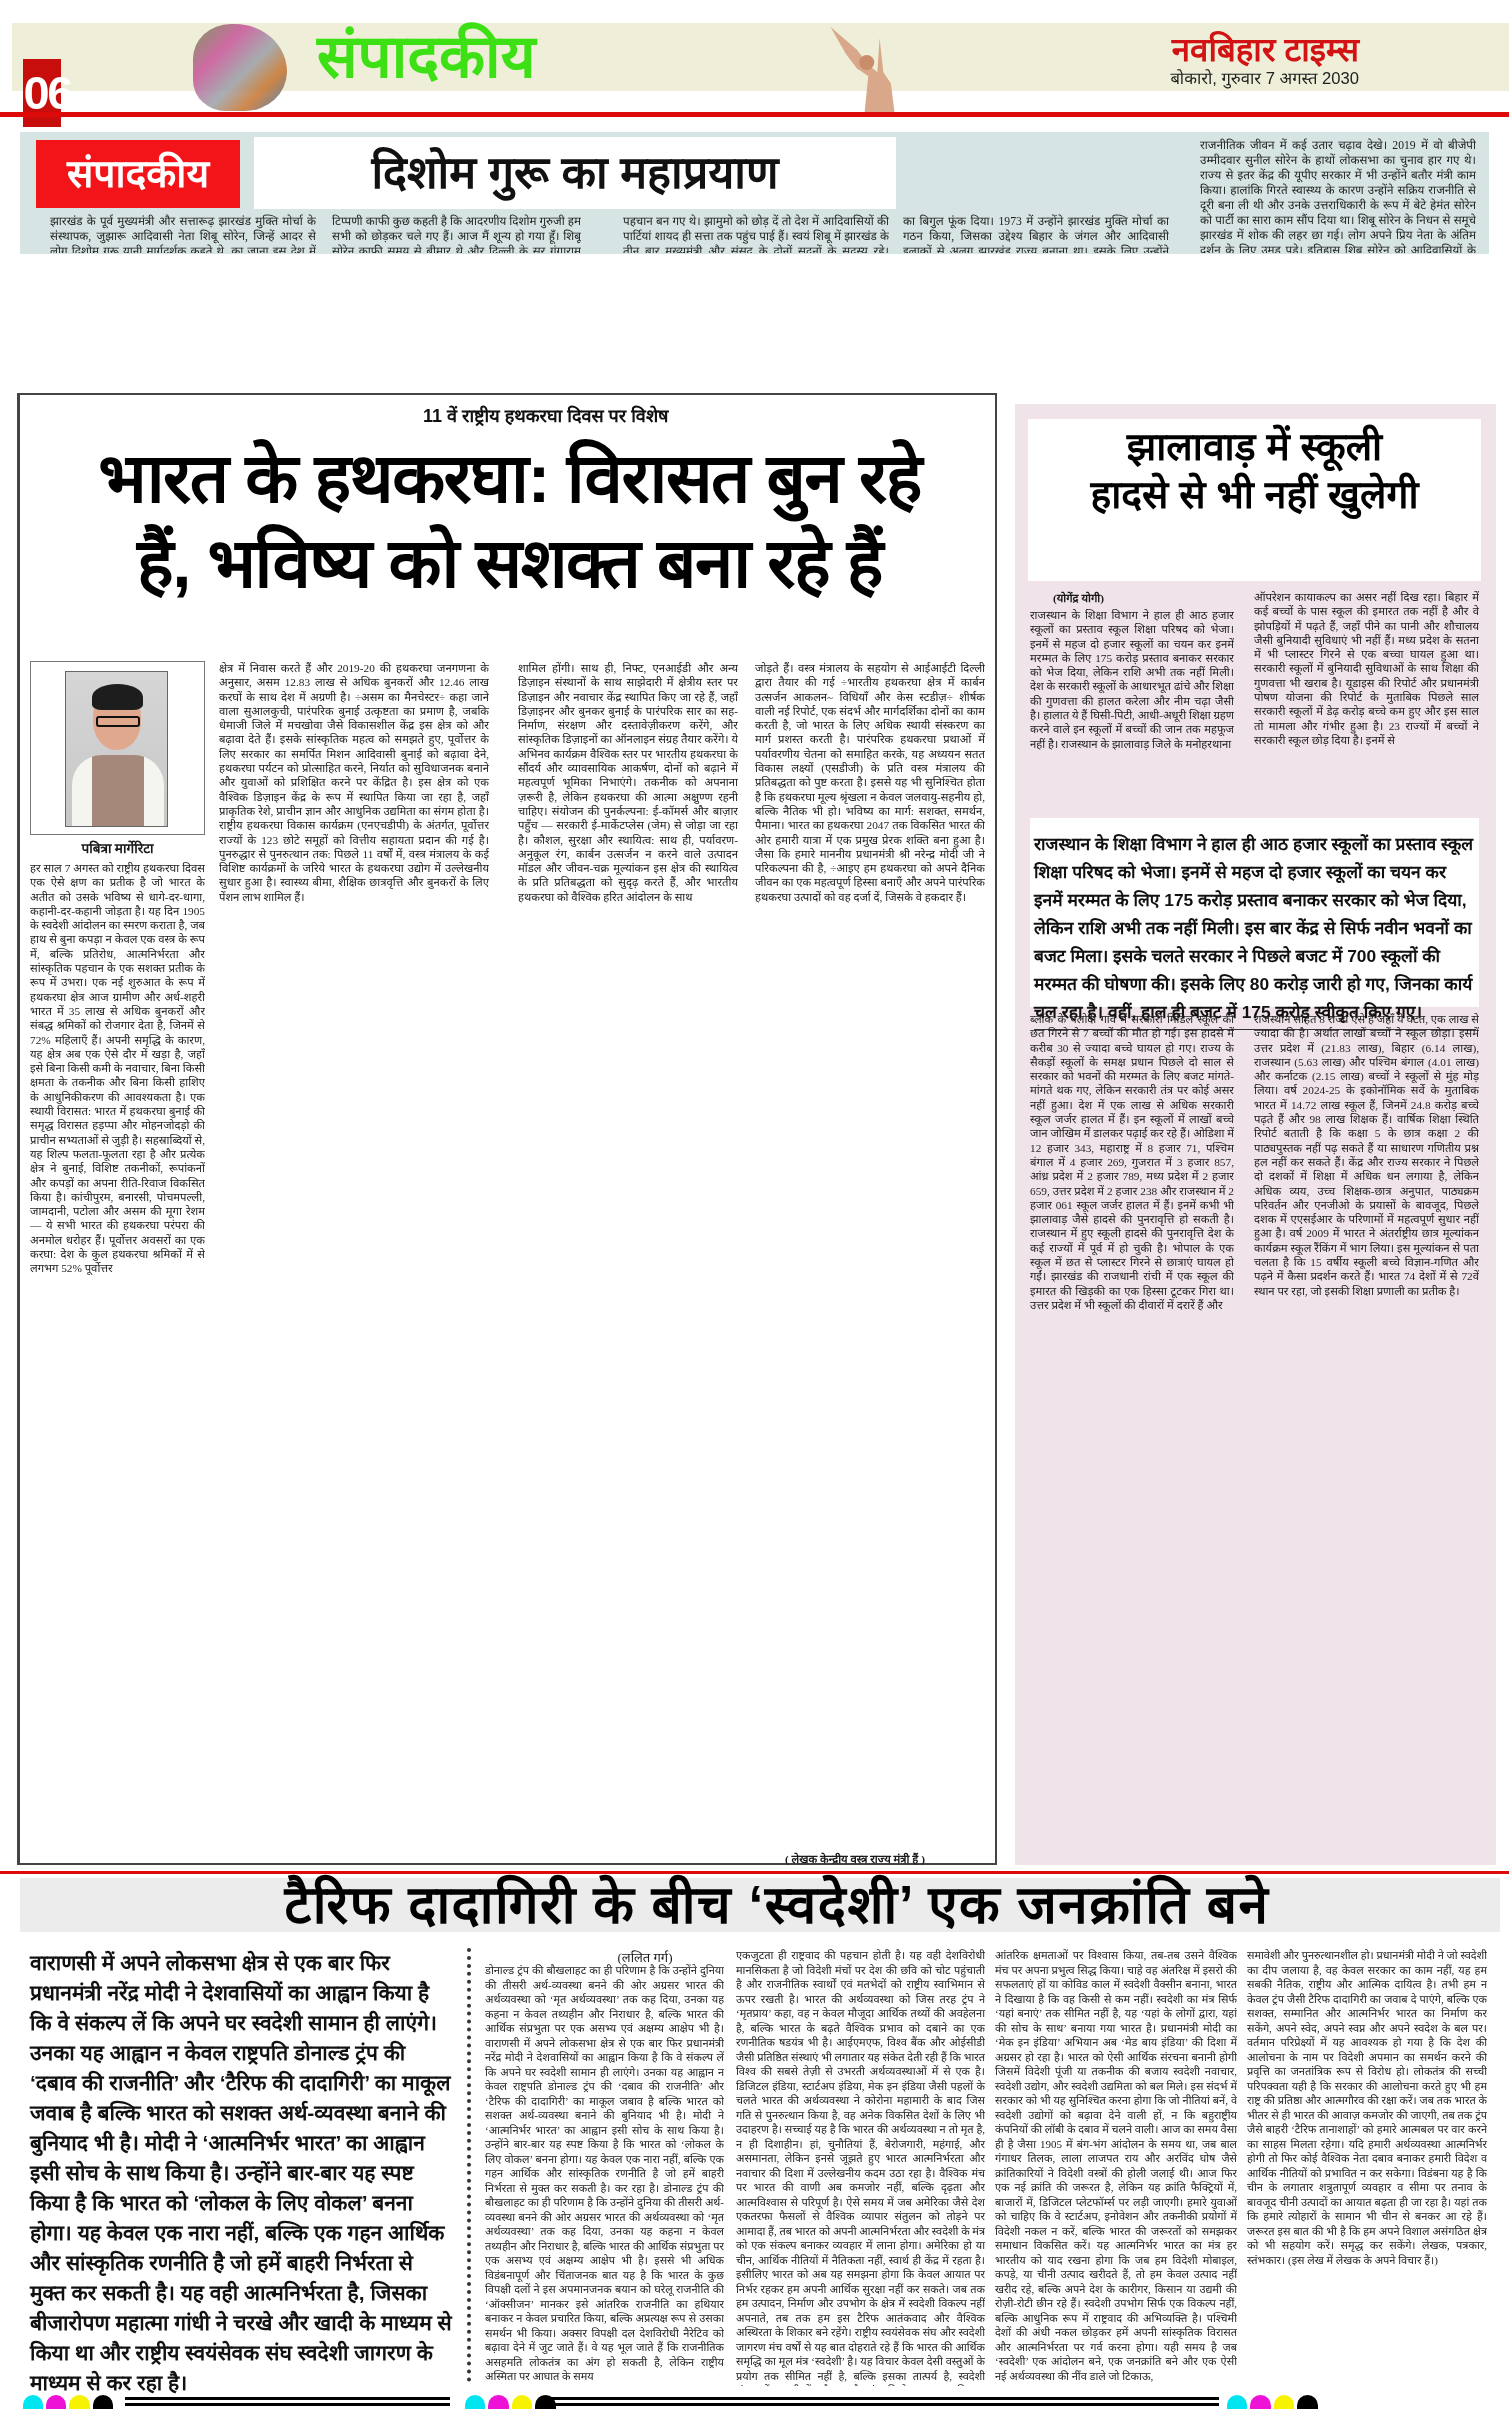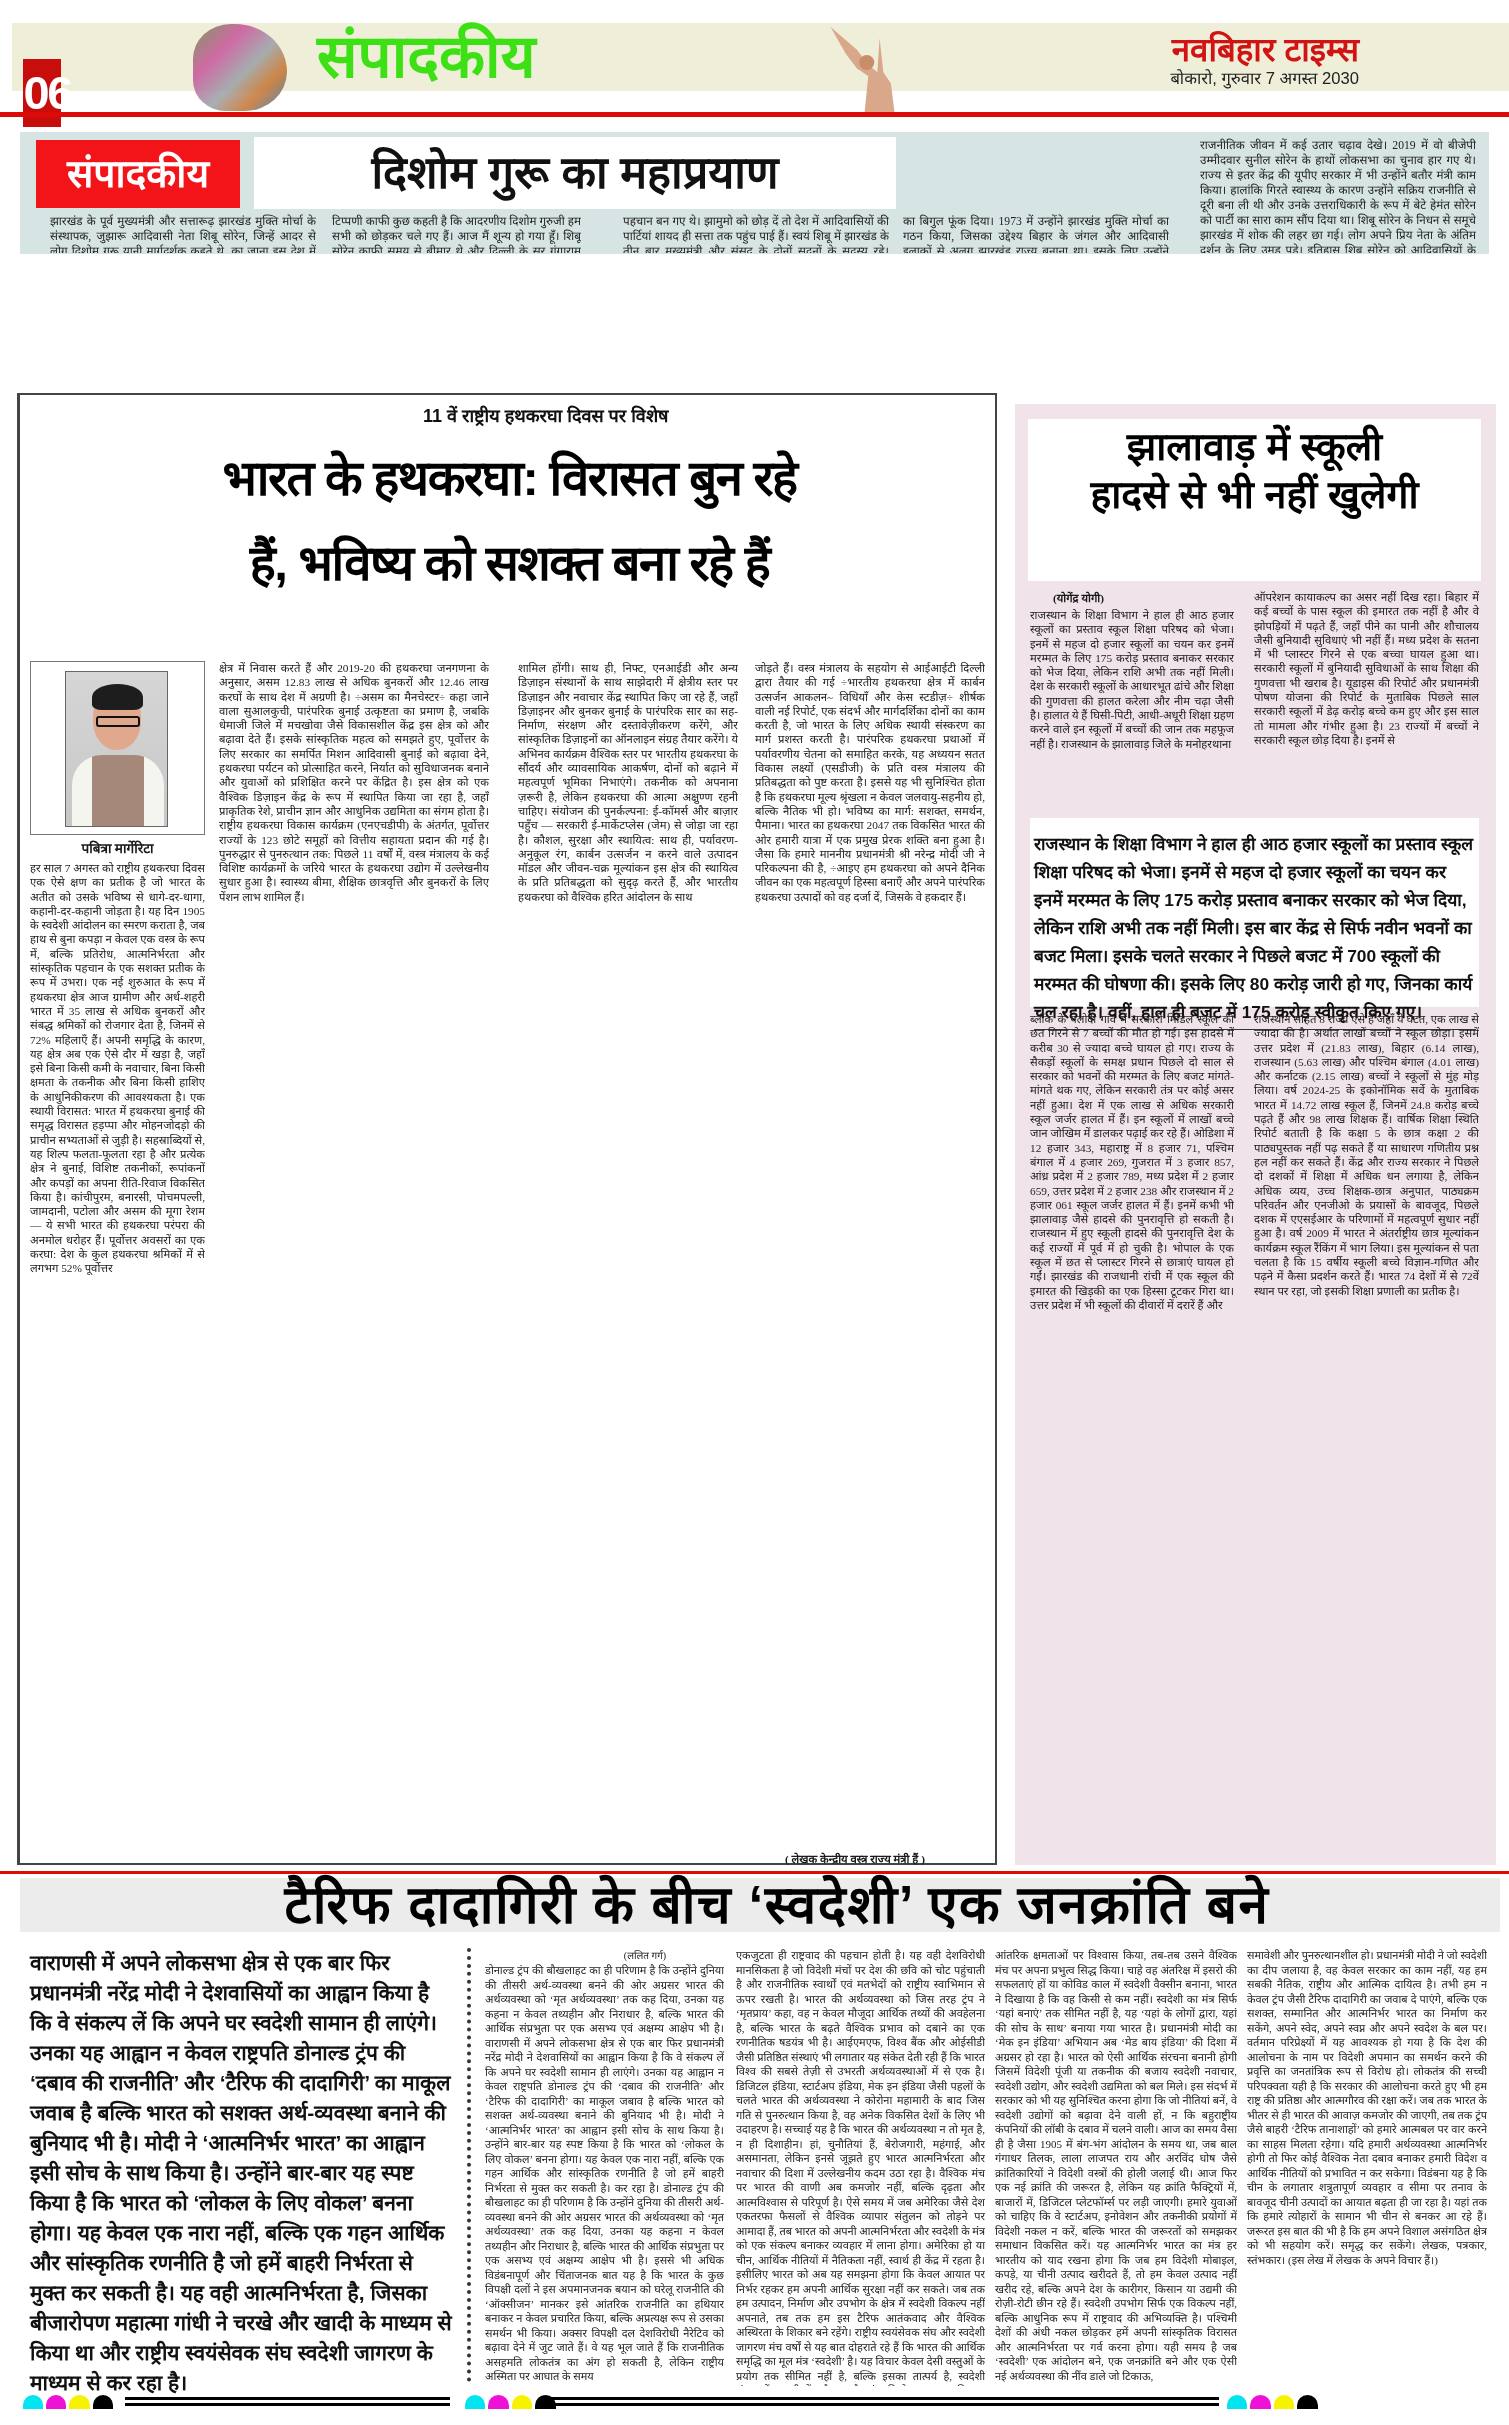--- a/index.html
+++ b/index.html
@@ -20,21 +20,21 @@
   
   .editorial { position: absolute; left: 19.6px; top: 132px; width: 1469px; height: 122px; background: #d7e4e4; }
   .ed-tag { position: absolute; left: 36px; top: 140px; width: 204px; height: 68px; background: #f3141a; color: #fff; font-weight: bold; font-size: 39px; line-height: 68px; text-align: center; }
   .ed-title-box { position: absolute; left: 254px; top: 137px; width: 642px; height: 72px; background: #fff; }
   .ed-title { position: absolute; left: 254px; top: 137px; width: 642px; height: 72px; font-size: 45px; font-weight: bold; line-height: 72px; text-align: center; color: #111; }
   .ed-col { position: absolute; font-family: "Liberation Serif", "DejaVu Serif", serif; font-size: 11.7px; line-height: 15px; text-align: justify; color: #222; }
 
   
   .handloom { position: absolute; left: 16.6px; top: 393px; width: 980px; height: 1472px; border: 2.3px solid #444; border-left-width: 3px; background: #fff; }
   .hl-kicker { position: absolute; left: 423px; top: 403px; font-size: 18px; font-weight: bold; color: #111; }
-  .hl-title { position: absolute; left: 30px; top: 436px; width: 959px; font-size: 49px; font-weight: bold; line-height: 85px; text-align: center; color: #000; letter-spacing: -1.5px; }
+  .hl-title { position: absolute; left: 30px; top: 436px; width: 959px; font-size: 69px; font-weight: bold; line-height: 85px; text-align: center; color: #000; letter-spacing: -1.5px; }
   .hl-photo-frame { position: absolute; left: 30px; top: 661px; width: 175px; height: 174px; border: 1.5px solid #777; background: #fff; }
   .hl-photo { position: absolute; left: 65px; top: 671px; width: 103px; height: 156px; background: linear-gradient(180deg,#d6d6d6 0%,#c7c7c7 100%); border: 0.8px solid #666; overflow: hidden; }
   .hl-photo .head { position: absolute; left: 27px; top: 18px; width: 48px; height: 60px; border-radius: 45% 45% 48% 48%; background: #e0a88c; }
   .hl-photo .hair { position: absolute; left: 26px; top: 12px; width: 51px; height: 26px; border-radius: 50% 50% 20% 20%; background: #1d1d1d; }
   .hl-photo .glasses { position: absolute; left: 30px; top: 44px; width: 44px; height: 10.6px; border: 2.3px solid #111; border-radius: 3px; }
   .hl-photo .body { position: absolute; left: 6px; top: 83px; width: 92px; height: 83px; border-radius: 30px 30px 0 0; background: linear-gradient(90deg,#f5f5f0 0 22%,#a6887a 22% 78%,#f5f5f0 78%); }
   .hl-author { position: absolute; left: 30px; top: 838px; width: 175px; text-align: center; font-size: 13.6px; font-weight: bold; font-family: "Liberation Serif", serif; }
   .hl-col { position: absolute; font-family: "Liberation Serif", "DejaVu Serif", serif; font-size: 11.3px; line-height: 14.3px; text-align: justify; color: #222; }
   .hl-byline { position: absolute; left: 785px; top: 1851px; font-size: 11.3px; font-weight: bold; font-family: "Liberation Serif", serif; }
 
@@ -46,21 +46,21 @@
   .jh-col { position: absolute; font-family: "Liberation Serif", "DejaVu Serif", serif; font-size: 11.3px; line-height: 14.3px; text-align: justify; color: #222; }
   .jh-pull-box { position: absolute; left: 1030px; top: 818px; width: 449px; height: 189px; background: #fff; }
   .jh-pull { position: absolute; left: 1034px; top: 830px; width: 442px; font-size: 17.4px; font-weight: bold; line-height: 28px; color: #111; border-bottom: 1.5px solid #333; padding-bottom: 3px; }
 
   
   .tariff-rule { position: absolute; left: 0; top: 1871px; width: 1510px; height: 3px; background: #dd0a0a; }
   .tariff-band { position: absolute; left: 19.6px; top: 1878px; width: 1480px; height: 54px; background: #ececec; }
   .tariff-title { position: absolute; left: 37px; top: 1878px; width: 1480px; height: 54px; font-size: 53px; font-weight: bold; line-height: 54px; text-align: center; color: #000; letter-spacing: 1.5px; }
   .tf-lead { position: absolute; left: 30px; top: 1948px; width: 423px; font-size: 21px; font-weight: bold; line-height: 30px; text-align: left; color: #111; }
   .tf-dots { position: absolute; left: 467px; top: 1948px; width: 4.5px; height: 434px; border-left: 4.5px dotted #333; }
-  .tf-byline { position: absolute; left: 528px; top: 1948px; width: 234px; text-align: center; font-size: 10px; font-family: "Liberation Serif", serif; }
+  .tf-byline { position: absolute; left: 528px; top: 1948px; width: 234px; text-align: center; font-size: 13px; font-family: "Liberation Serif", serif; }
   .tf-col { position: absolute; font-family: "Liberation Serif", "DejaVu Serif", serif; font-size: 11px; line-height: 14.5px; text-align: justify; color: #222; }
 
   
   .cmyk { position: absolute; top: 2395px; display: flex; gap: 3px; }
   .cmyk span { display: block; width: 20.4px; height: 13.6px; border-radius: 10.6px 10.6px 0 0; }
   .foot-rule { position: absolute; top: 2397px; height: 9px; border-top: 3px solid #000; border-bottom: 3px solid #000; }
 </style>
 </head>
 <body>
 

